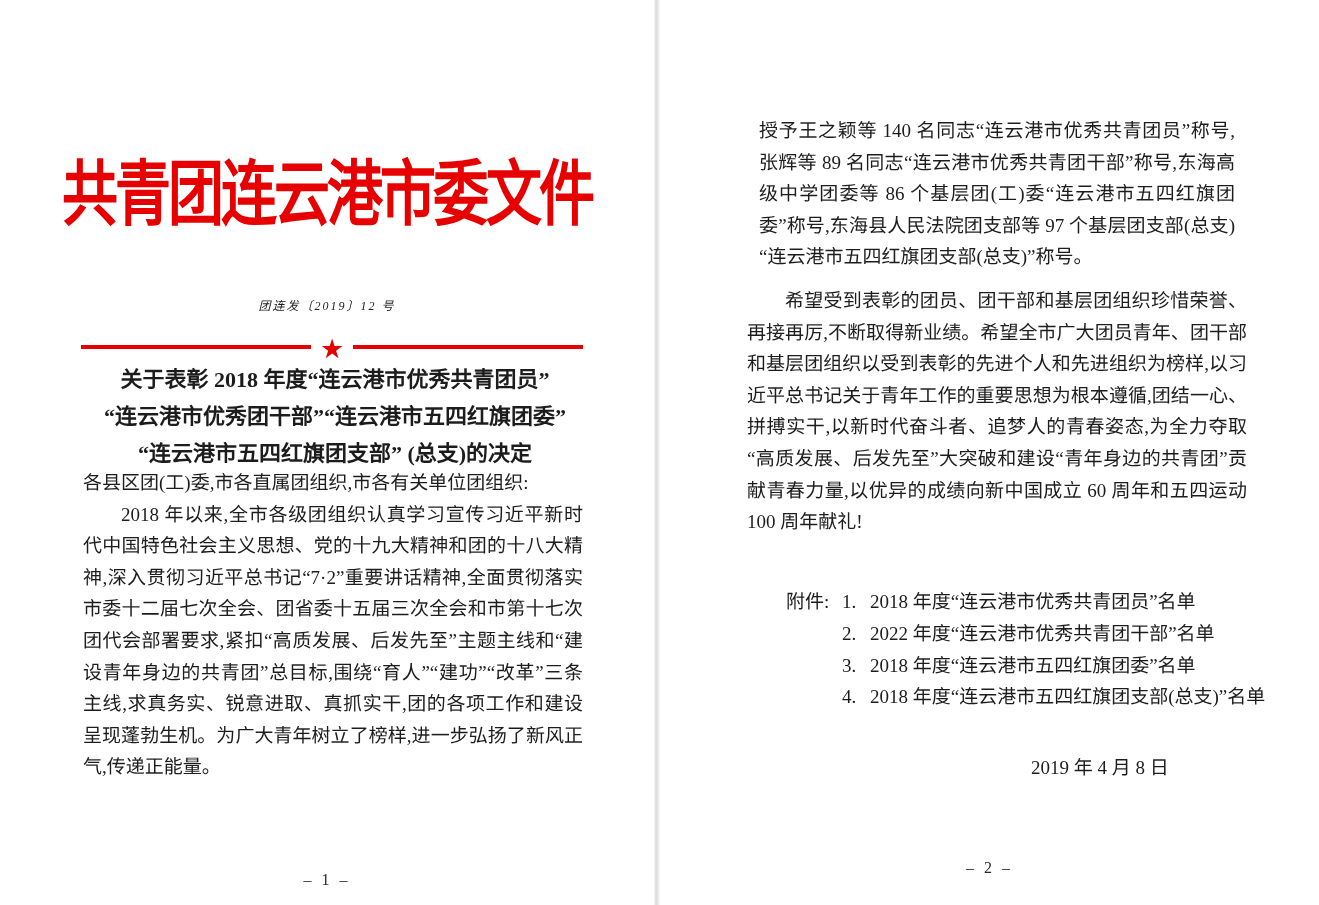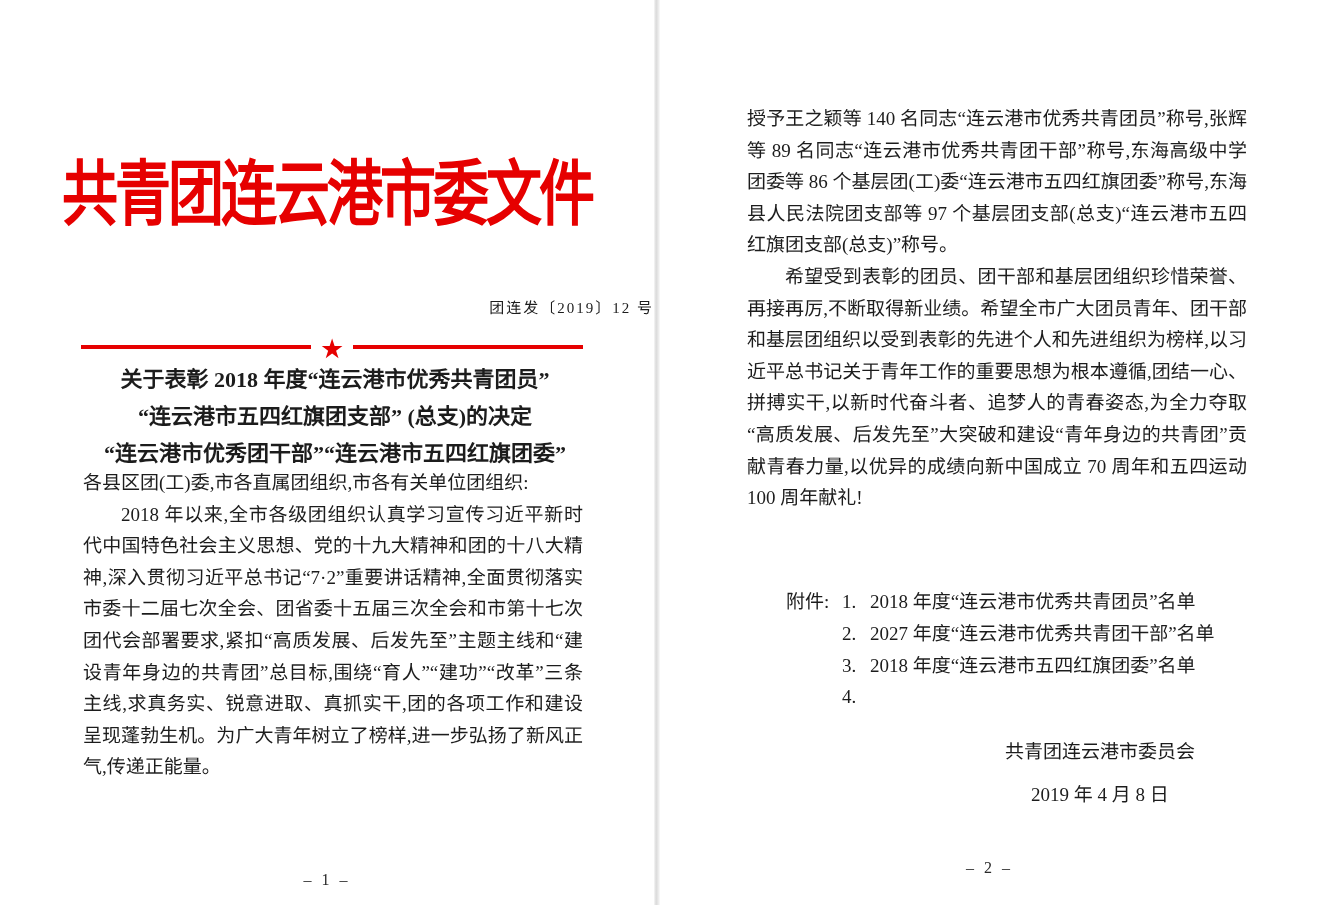--- a/index.html
+++ b/index.html
@@ -23,21 +23,21 @@
   
   .doc-header {
     position: absolute; top: 124px; left: 0; width: 100%;
     text-align: center; color: var(--accent);
     font-size: 56px; font-weight: bold; letter-spacing: -3px;
     transform: scaleY(1.28); transform-origin: center top;
     white-space: nowrap;
   }
   .doc-number {
     position: absolute; top: 284px; left: 0; width: 100%;
-    text-align: right; font-size: 15px; letter-spacing: 2px;
+    text-align: center; font-size: 12px; letter-spacing: 2px; font-style: italic;
   }
   .red-rule {
     position: absolute; top: 320px; left: 81px; width: 502px;
     display: flex; align-items: center;
   }
   .red-rule .seg { flex: 1; height: 4px; background: var(--accent); }
   .red-rule .star {
     color: var(--accent); font-size: 27px; line-height: 1;
     padding: 0 9px; margin-top: 3px;
     font-family: "DejaVu Sans", sans-serif;
@@ -47,21 +47,21 @@
     text-align: center; font-weight: bold;
     font-size: 22px; line-height: 37px;
   }
   .body-col {
     position: absolute; font-size: 19px; line-height: 31.6px;
     text-align: justify; width: 500px;
   }
   .body-1 { top: 455px; left: 83px; }
   .body-1 .salutation { margin: 0; text-indent: 0; }
   .para { margin: 0; text-indent: 2em; }
-  .para-cont { margin: 0; text-indent: 0; }
+  .para-cont { margin: 12px; text-indent: 0; }
 
   .page-footer {
     position: absolute; bottom: 28px; left: 0; width: 100%;
     text-align: center; font-size: 16px; letter-spacing: 3px; color: #2a2a2a;
   }
 
   
   .body-2 { top: 103px; left: 87px; }
 
   .attachments {
@@ -92,59 +92,59 @@
     <div class="doc-number">团连发〔2019〕12 号</div>
 
     <div class="red-rule">
       <span class="seg"></span>
       <span class="star">★</span>
       <span class="seg"></span>
     </div>
 
     <div class="doc-title">
       <div>关于表彰 2018 年度“连云港市优秀共青团员”</div>
+      <div>“连云港市优秀团干部”“连云港市五四红旗团委”</div>
       <div>“连云港市五四红旗团支部” (总支)的决定</div>
-      <div>“连云港市优秀团干部”“连云港市五四红旗团委”</div>
     </div>
 
     <div class="body-col body-1">
       <p class="salutation">各县区团(工)委,市各直属团组织,市各有关单位团组织:</p>
       <p class="para">2018 年以来,全市各级团组织认真学习宣传习近平新时代中国特色社会主义思想、党的十九大精神和团的十八大精神,深入贯彻习近平总书记“7·2”重要讲话精神,全面贯彻落实市委十二届七次全会、团省委十五届三次全会和市第十七次团代会部署要求,紧扣“高质发展、后发先至”主题主线和“建设青年身边的共青团”总目标,围绕“育人”“建功”“改革”三条主线,求真务实、锐意进取、真抓实干,团的各项工作和建设呈现蓬勃生机。为广大青年树立了榜样,进一步弘扬了新风正气,传递正能量。</p>
     </div>
 
     <div class="page-footer">– 1 –</div>
   </div>
 
   <div class="page-divider"></div>
 
   <div class="page page-2">
 
     <div class="body-col body-2">
       <p class="para-cont">授予王之颖等 140 名同志“连云港市优秀共青团员”称号,张辉等 89 名同志“连云港市优秀共青团干部”称号,东海高级中学团委等 86 个基层团(工)委“连云港市五四红旗团委”称号,东海县人民法院团支部等 97 个基层团支部(总支)“连云港市五四红旗团支部(总支)”称号。</p>
-      <p class="para">希望受到表彰的团员、团干部和基层团组织珍惜荣誉、再接再厉,不断取得新业绩。希望全市广大团员青年、团干部和基层团组织以受到表彰的先进个人和先进组织为榜样,以习近平总书记关于青年工作的重要思想为根本遵循,团结一心、拼搏实干,以新时代奋斗者、追梦人的青春姿态,为全力夺取“高质发展、后发先至”大突破和建设“青年身边的共青团”贡献青春力量,以优异的成绩向新中国成立 70 周年和五四运动 100 周年献礼!</p>
+      <p class="para">希望受到表彰的团员、团干部和基层团组织珍惜荣誉、再接再厉,不断取得新业绩。希望全市广大团员青年、团干部和基层团组织以受到表彰的先进个人和先进组织为榜样,以习近平总书记关于青年工作的重要思想为根本遵循,团结一心、拼搏实干,以新时代奋斗者、追梦人的青春姿态,为全力夺取“高质发展、后发先至”大突破和建设“青年身边的共青团”贡献青春力量,以优异的成绩向新中国成立 60 周年和五四运动 100 周年献礼!</p>
     </div>
 
     <div class="attachments">
       <span class="att-label">附件:</span>
       <span class="att-num">1.</span>
       <span class="att-text">2018 年度“连云港市优秀共青团员”名单</span>
 
       <span></span>
       <span class="att-num">2.</span>
-      <span class="att-text">2027 年度“连云港市优秀共青团干部”名单</span>
+      <span class="att-text">2022 年度“连云港市优秀共青团干部”名单</span>
 
       <span></span>
       <span class="att-num">3.</span>
       <span class="att-text">2018 年度“连云港市五四红旗团委”名单</span>
 
       <span></span>
       <span class="att-num">4.</span>
+      <span class="att-text">2018 年度“连云港市五四红旗团支部(总支)”名单</span>
     </div>
 
     <div class="signature">
-      <div class="sig-org">共青团连云港市委员会</div>
       <div class="sig-date">2019 年 4 月 8 日</div>
     </div>
 
     <div class="page-footer">– 2 –</div>
   </div>
 
 </div>
 
 </body></html>

